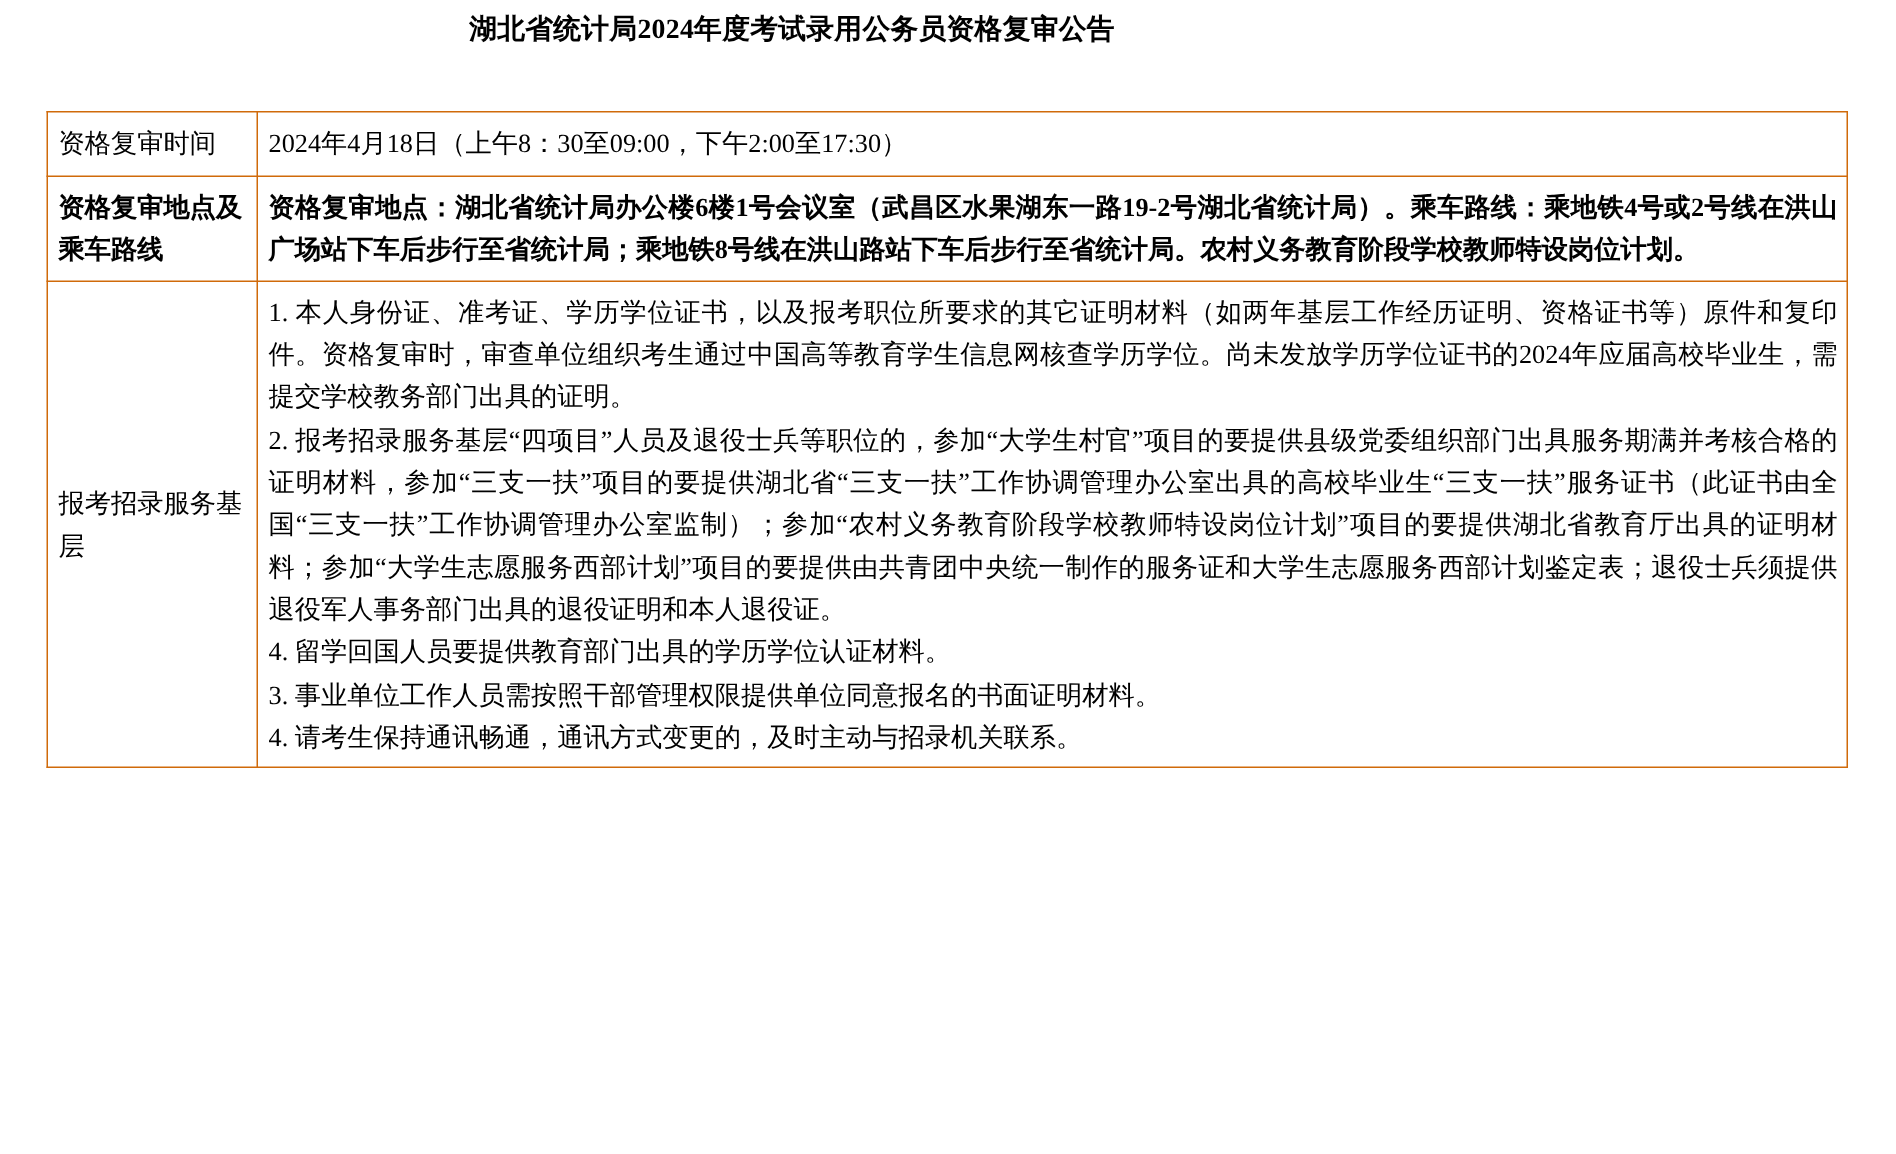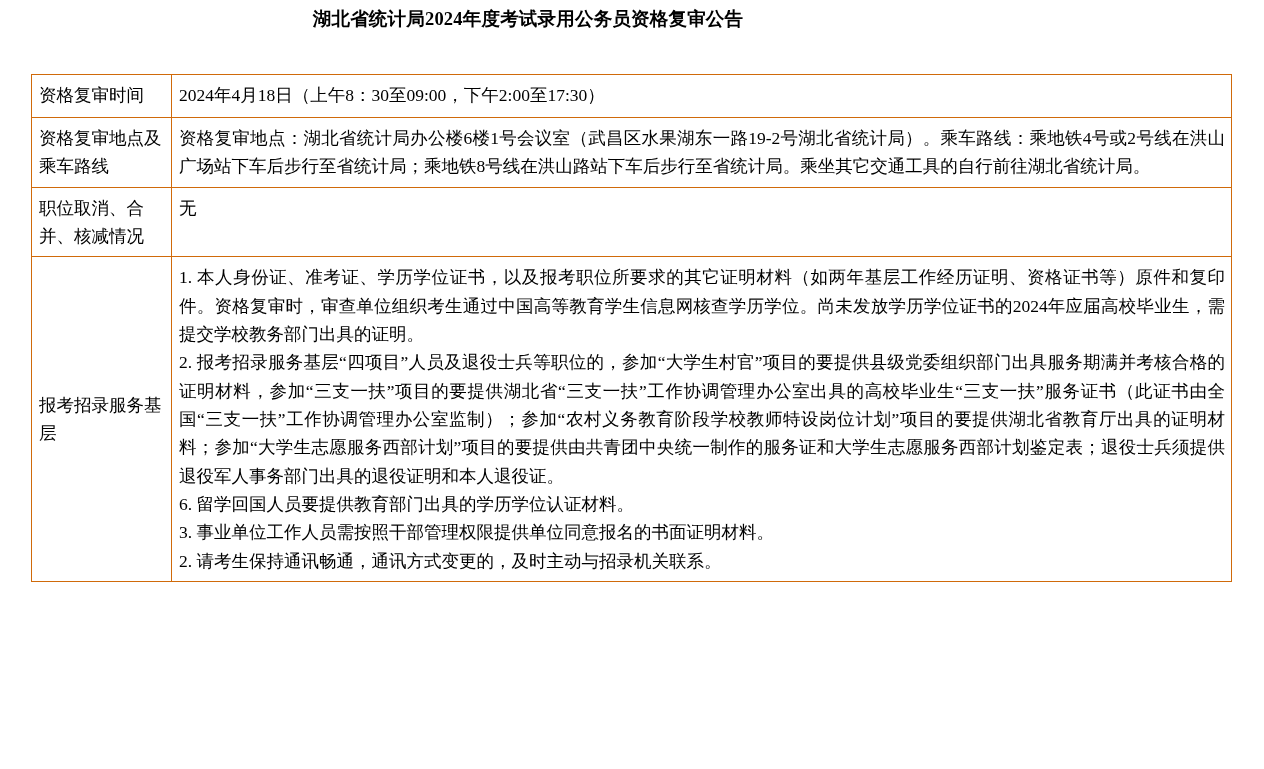--- a/index.html
+++ b/index.html
@@ -49,21 +49,21 @@
   }
   td.label.mid {
     vertical-align: middle;
   }
   .p {
     margin: 0;
     text-align: justify;
     text-justify: inter-ideograph;
   }
   .row-time td { height: 30px; }
-  .row-place td { padding-top: 7px; }
+  .row-place td { padding-top: 7px; font-weight: bold; }
   .row-cancel td.label { line-height: 1.62; }
   .row-materials td { padding-top: 7px; }
   .row-materials .p + .p { margin-top: 0; }
   .materials-cell {
     padding-bottom: 4px;
   }
 </style>
 </head>
 <body>
 
@@ -79,35 +79,29 @@
     <tbody>
       <tr class="row-time">
         <td class="label">资格复审时间</td>
         <td>
           <p class="p">2024年4月18日（上午8：30至09:00，下午2:00至17:30）</p>
         </td>
       </tr>
       <tr class="row-place">
         <td class="label">资格复审地点及乘车路线</td>
         <td>
-          <p class="p">资格复审地点：湖北省统计局办公楼6楼1号会议室（武昌区水果湖东一路19-2号湖北省统计局）。乘车路线：乘地铁4号或2号线在洪山广场站下车后步行至省统计局；乘地铁8号线在洪山路站下车后步行至省统计局。乘坐其它交通工具的自行前往湖北省统计局。</p>
-        </td>
-      </tr>
-      <tr class="row-cancel">
-        <td class="label">职位取消、合并、核减情况</td>
-        <td>
-          <p class="p">无</p>
+          <p class="p">资格复审地点：湖北省统计局办公楼6楼1号会议室（武昌区水果湖东一路19-2号湖北省统计局）。乘车路线：乘地铁4号或2号线在洪山广场站下车后步行至省统计局；乘地铁8号线在洪山路站下车后步行至省统计局。农村义务教育阶段学校教师特设岗位计划。</p>
         </td>
       </tr>
       <tr class="row-materials">
         <td class="label mid">报考招录服务基层</td>
         <td class="materials-cell">
           <p class="p">1. 本人身份证、准考证、学历学位证书，以及报考职位所要求的其它证明材料（如两年基层工作经历证明、资格证书等）原件和复印件。资格复审时，审查单位组织考生通过中国高等教育学生信息网核查学历学位。尚未发放学历学位证书的2024年应届高校毕业生，需提交学校教务部门出具的证明。</p>
           <p class="p">2. 报考招录服务基层“四项目”人员及退役士兵等职位的，参加“大学生村官”项目的要提供县级党委组织部门出具服务期满并考核合格的证明材料，参加“三支一扶”项目的要提供湖北省“三支一扶”工作协调管理办公室出具的高校毕业生“三支一扶”服务证书（此证书由全国“三支一扶”工作协调管理办公室监制）；参加“农村义务教育阶段学校教师特设岗位计划”项目的要提供湖北省教育厅出具的证明材料；参加“大学生志愿服务西部计划”项目的要提供由共青团中央统一制作的服务证和大学生志愿服务西部计划鉴定表；退役士兵须提供退役军人事务部门出具的退役证明和本人退役证。</p>
-          <p class="p">6. 留学回国人员要提供教育部门出具的学历学位认证材料。</p>
+          <p class="p">4. 留学回国人员要提供教育部门出具的学历学位认证材料。</p>
           <p class="p">3. 事业单位工作人员需按照干部管理权限提供单位同意报名的书面证明材料。</p>
-          <p class="p">2. 请考生保持通讯畅通，通讯方式变更的，及时主动与招录机关联系。</p>
+          <p class="p">4. 请考生保持通讯畅通，通讯方式变更的，及时主动与招录机关联系。</p>
         </td>
       </tr>
     </tbody>
   </table>
 
 </div>
 
 </body></html>

